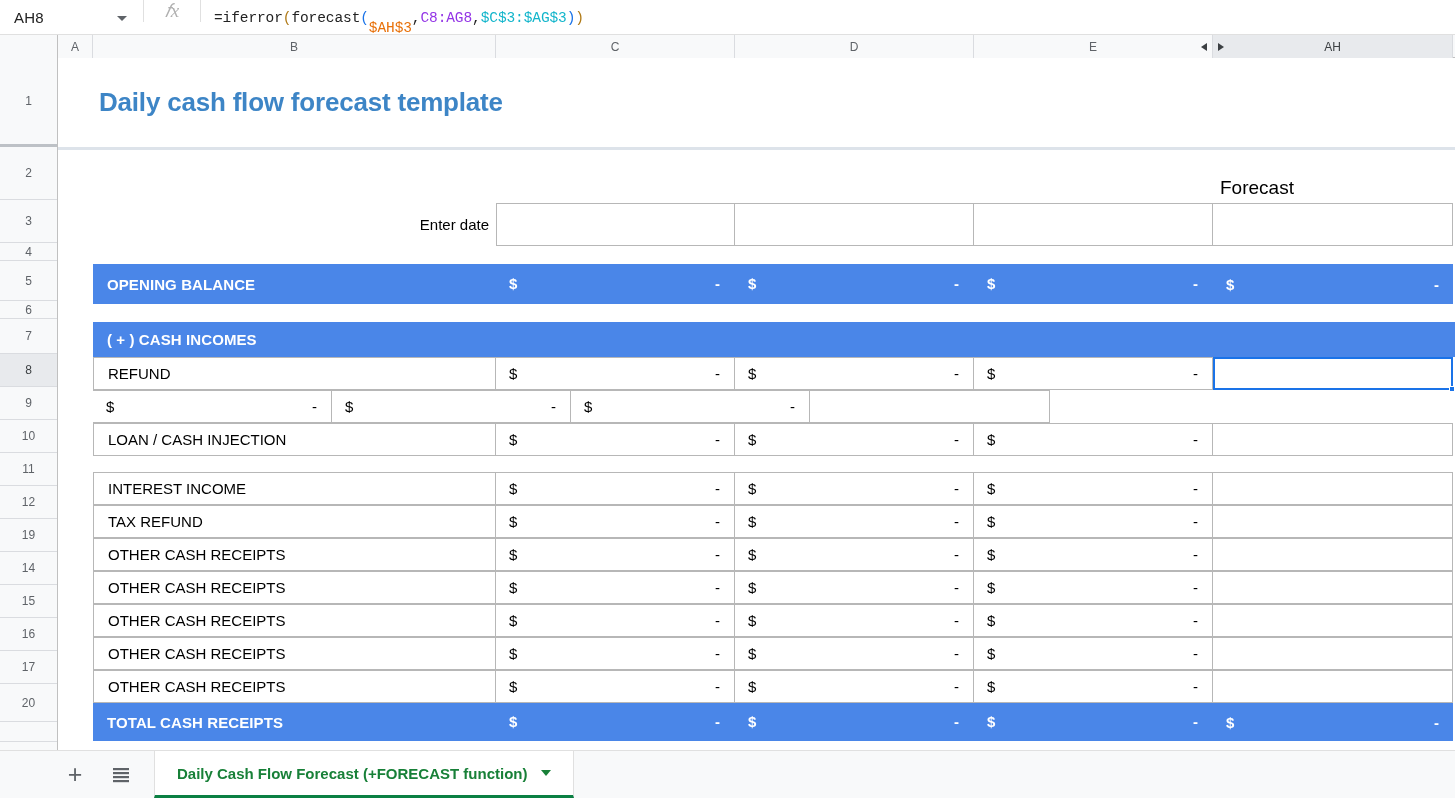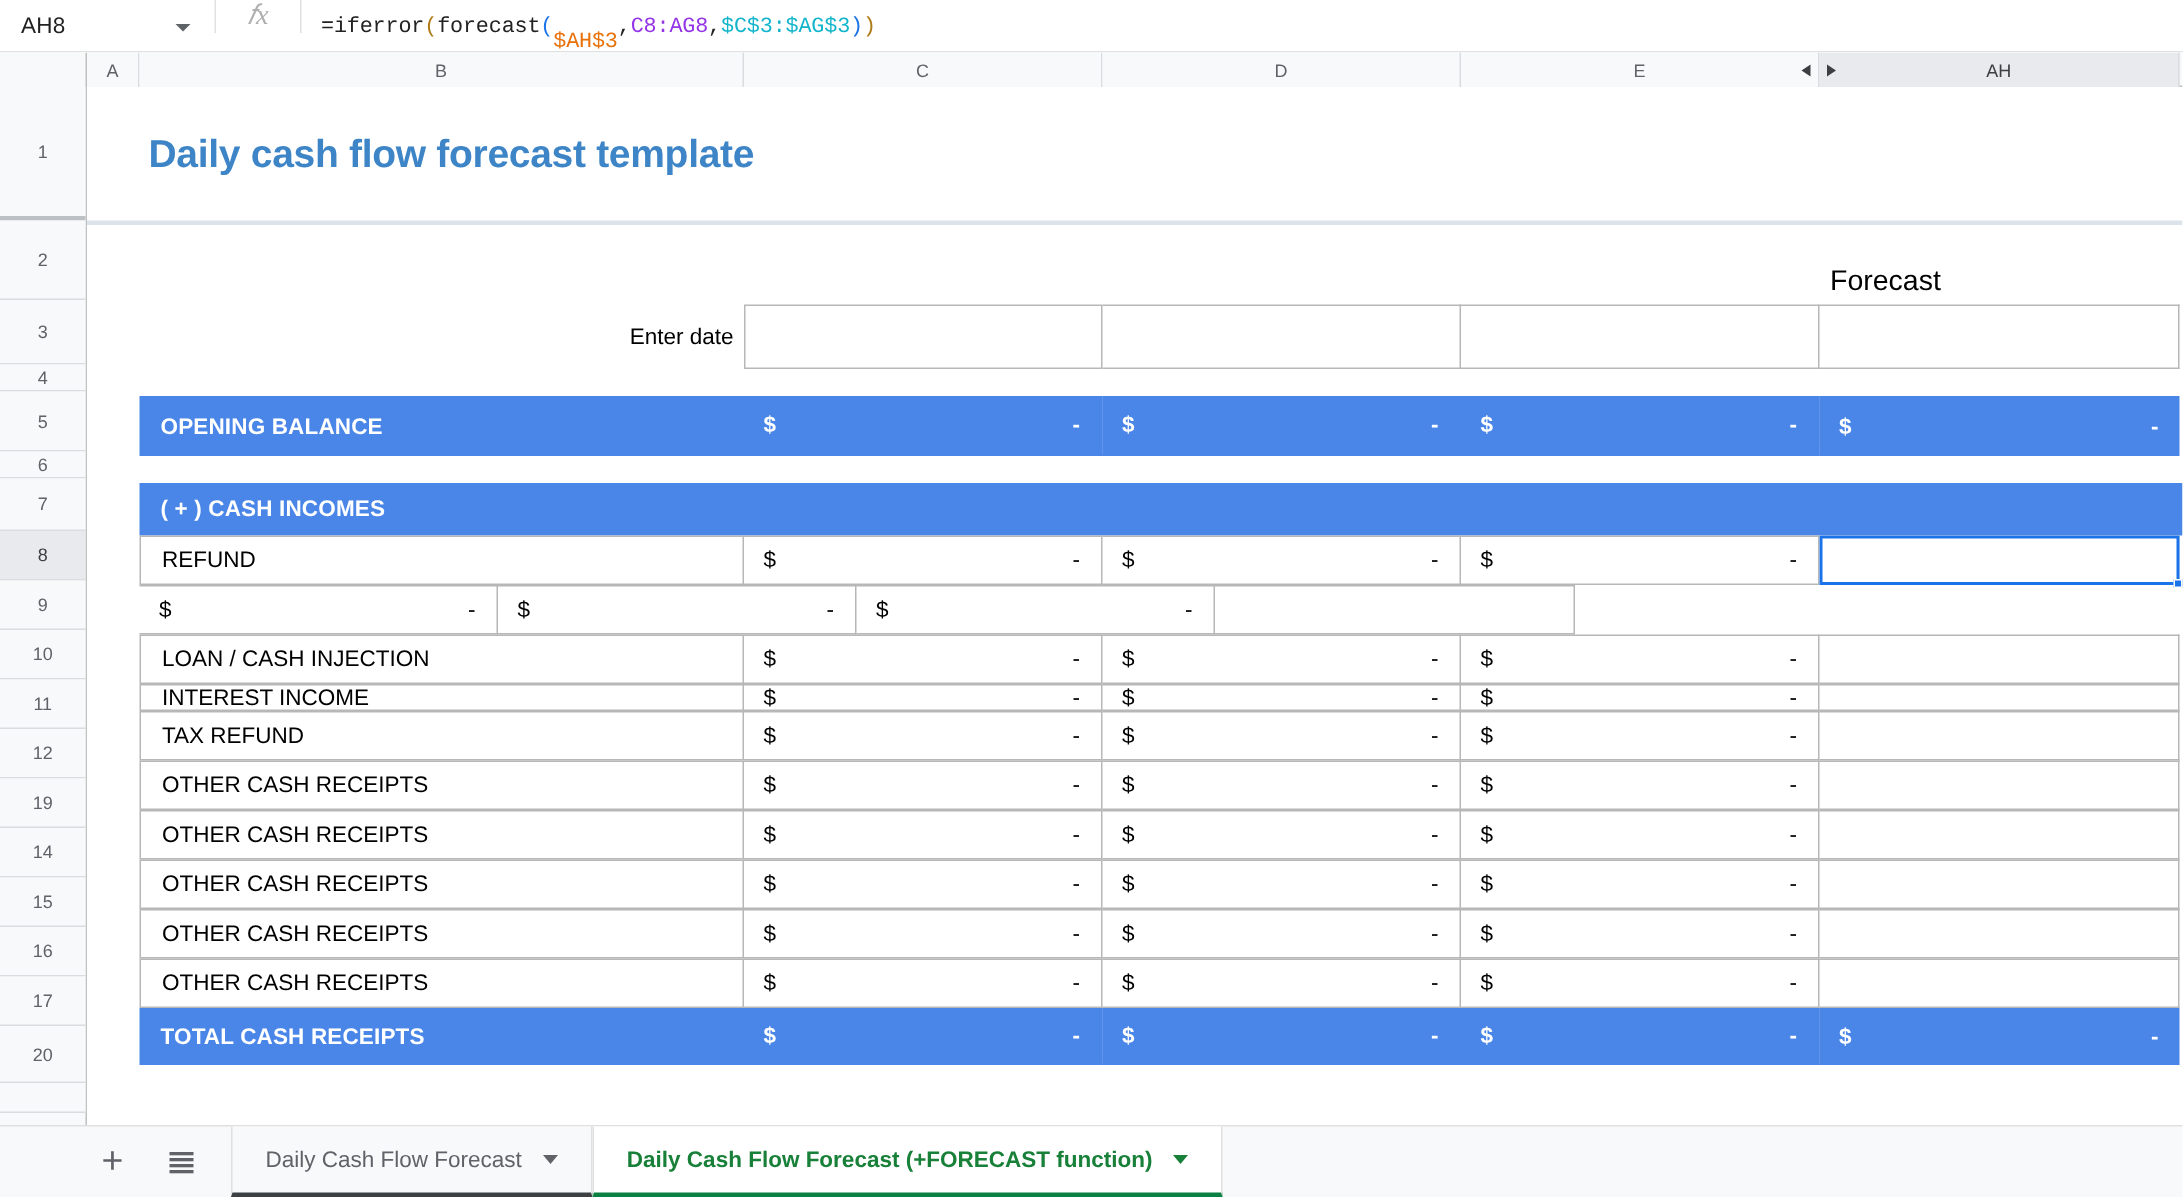--- a/index.html
+++ b/index.html
@@ -425,21 +425,21 @@
             </span>
           </div>
           <div class="cell bd bdt" style="flex-basis: 239px;">
             <span class="money">
               <span>$</span>
               <span>-</span>
             </span>
           </div>
           <div class="cell bd bdt" style="flex-basis: 240px;"></div>
         </div>
-        <div class="row" style="height: 18px;">
+        <div class="row" style="height: 33px; margin-top: 16px;">
           <div class="cell" style="flex-basis: 35px;"></div>
           <div class="cell bd bdt bdl lbl" style="flex-basis: 403px;">INTEREST INCOME</div>
           <div class="cell bd bdt" style="flex-basis: 239px;">
             <span class="money">
               <span>$</span>
               <span>-</span>
             </span>
           </div>
           <div class="cell bd bdt" style="flex-basis: 239px;">
             <span class="money">
@@ -633,21 +633,17 @@
 <div id="tabbar">
   <div id="btn-add">+</div>
   <div id="btn-all">
     <svg width="20" height="16" viewBox="0 0 20 16" aria-hidden="true">
       <rect x="2" y="1" width="16" height="2.2" fill="#5f6368"></rect>
       <rect x="2" y="5" width="16" height="2.2" fill="#5f6368"></rect>
       <rect x="2" y="9" width="16" height="2.2" fill="#5f6368"></rect>
       <rect x="2" y="13" width="16" height="2.2" fill="#5f6368"></rect>
     </svg>
   </div>
-  <div class="sheet-tab">
-    <span>Daily Cash Flow Forecast</span>
-    <span class="tab-caret"></span>
-  </div>
   <div class="sheet-tab active">
     <span>Daily Cash Flow Forecast (+FORECAST function)</span>
     <span class="tab-caret"></span>
   </div>
 </div>
 
 </body></html>

